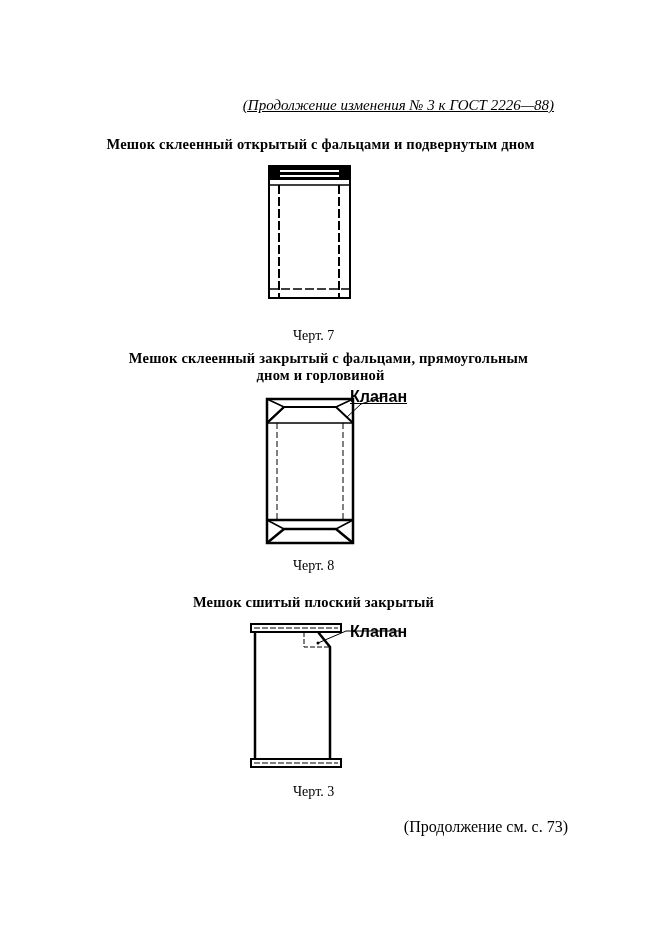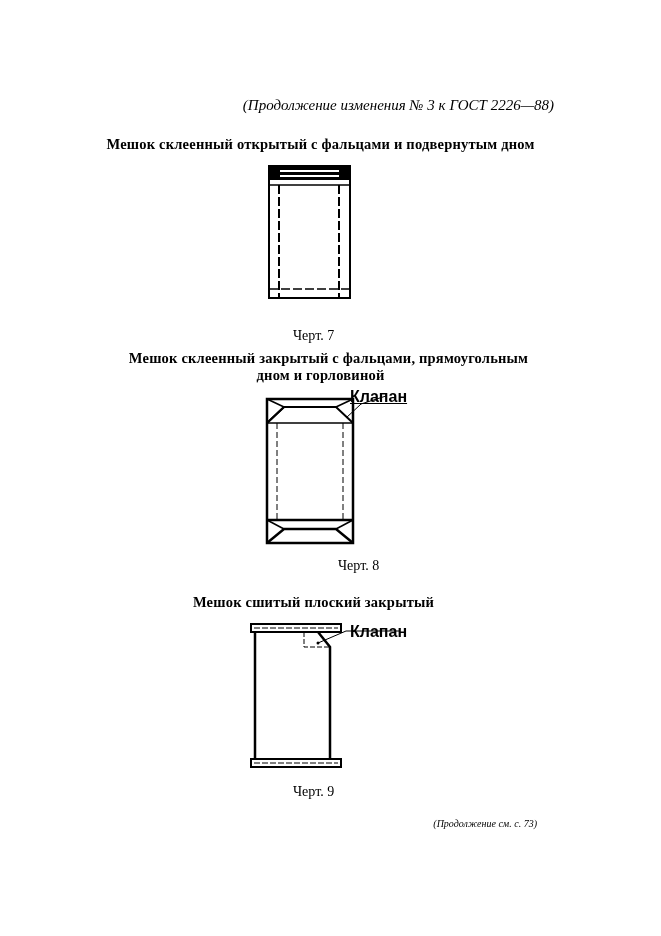--- a/index.html
+++ b/index.html
@@ -1,21 +1,21 @@
 <!DOCTYPE html>
 <html><head>
   <meta charset="utf-8">
   <style>
     html, body { margin: 0; padding: 0; background: #ffffff; }
     body { width: 661px; height: 936px; position: relative; overflow: hidden; font-family: "Liberation Serif", "DejaVu Serif", serif; color: #000; }
     .abs { position: absolute; }
-    .header-cont { right: 107px; top: 97px; font-size: 15px; font-style: italic; white-space: nowrap; }
+    .header-cont { right: 107px; top: 97px; font-size: 15px; font-style: italic; white-space: nowrap; text-decoration: underline; }
     .title { font-weight: bold; font-size: 14.5px; text-align: center; white-space: nowrap; letter-spacing: 0.2px; }
     .caption { font-size: 14px; white-space: nowrap; }
-    .footer-cont { right: 124px; top: 818px; font-size: 10px; font-style: italic; white-space: nowrap; }
+    .footer-cont { right: 93px; top: 818px; font-size: 16px; white-space: nowrap; }
     .label-sans { font-family: "Liberation Sans", "DejaVu Sans", sans-serif; font-weight: bold; font-size: 16px; text-decoration: underline; white-space: nowrap; }
     svg { position: absolute; overflow: visible; }
   </style>
 </head>
 <body>
 
 <div class="abs header-cont">(Продолжение изменения № 3 к ГОСТ 2226—88)</div>
 
 <div class="abs title" style="left:0; width:661px; top:136px; padding-left:0px; text-align:center; transform:translateX(-10px);">Мешок склеенный открытый с фальцами и подвернутым дном</div>
 
@@ -56,21 +56,21 @@
   <line x1="1" y1="122" x2="87" y2="122" stroke="#000" stroke-width="2.5"></line>
 
   <polyline points="1,145 18,131 70,131 87,145" fill="none" stroke="#000" stroke-width="2.5"></polyline>
   <line x1="1" y1="122" x2="18" y2="131" stroke="#000" stroke-width="1.5"></line>
   <line x1="87" y1="122" x2="70" y2="131" stroke="#000" stroke-width="1.5"></line>
 
   <polyline points="80,20 95,6 120,-2" fill="none" stroke="#000" stroke-width="1"></polyline>
 </svg>
 <div class="abs label-sans" style="left:350px; top:388px;">Клапан</div>
 
-<div class="abs caption" style="left:293px; top:558px;margin-left:45px;">Черт. 8</div>
+<div class="abs caption" style="left:293px; top:558px;">Черт. 8</div>
 
 <div class="abs title" style="left:0; width:661px; top:594px; text-align:center; transform:translateX(-17px);">Мешок сшитый плоский закрытый</div>
 
 <svg style="left:250px; top:623px;" width="95" height="145" viewBox="0 0 95 145">
 
   <rect x="1" y="1" width="90" height="8" fill="#fff" stroke="#000" stroke-width="2"></rect>
   <line x1="4" y1="5" x2="88" y2="5" stroke="#000" stroke-width="1" stroke-dasharray="6,2"></line>
 
   <polyline points="5,9 5,136" fill="none" stroke="#000" stroke-width="2.5"></polyline>
   <polyline points="68,9 80,24 80,136" fill="none" stroke="#000" stroke-width="2.5"></polyline>
@@ -78,15 +78,15 @@
   <polyline points="54,9 54,24 80,24" fill="none" stroke="#000" stroke-width="1" stroke-dasharray="5,2"></polyline>
 
   <rect x="1" y="136" width="90" height="8" fill="#fff" stroke="#000" stroke-width="2"></rect>
   <line x1="4" y1="140" x2="88" y2="140" stroke="#000" stroke-width="1" stroke-dasharray="6,2"></line>
 
   <polyline points="68,20 82,14 96,8 150,8" fill="none" stroke="#000" stroke-width="1"></polyline>
   <circle cx="68" cy="20" r="1.5" fill="#000"></circle>
 </svg>
 <div class="abs label-sans" style="left:350px; top:623px; text-decoration:none;">Клапан</div>
 
-<div class="abs caption" style="left:293px; top:784px;">Черт. 9</div>
+<div class="abs caption" style="left:293px; top:784px;">Черт. 3</div>
 
 <div class="abs footer-cont">(Продолжение см. с. 73)</div>
 
 </body></html>

